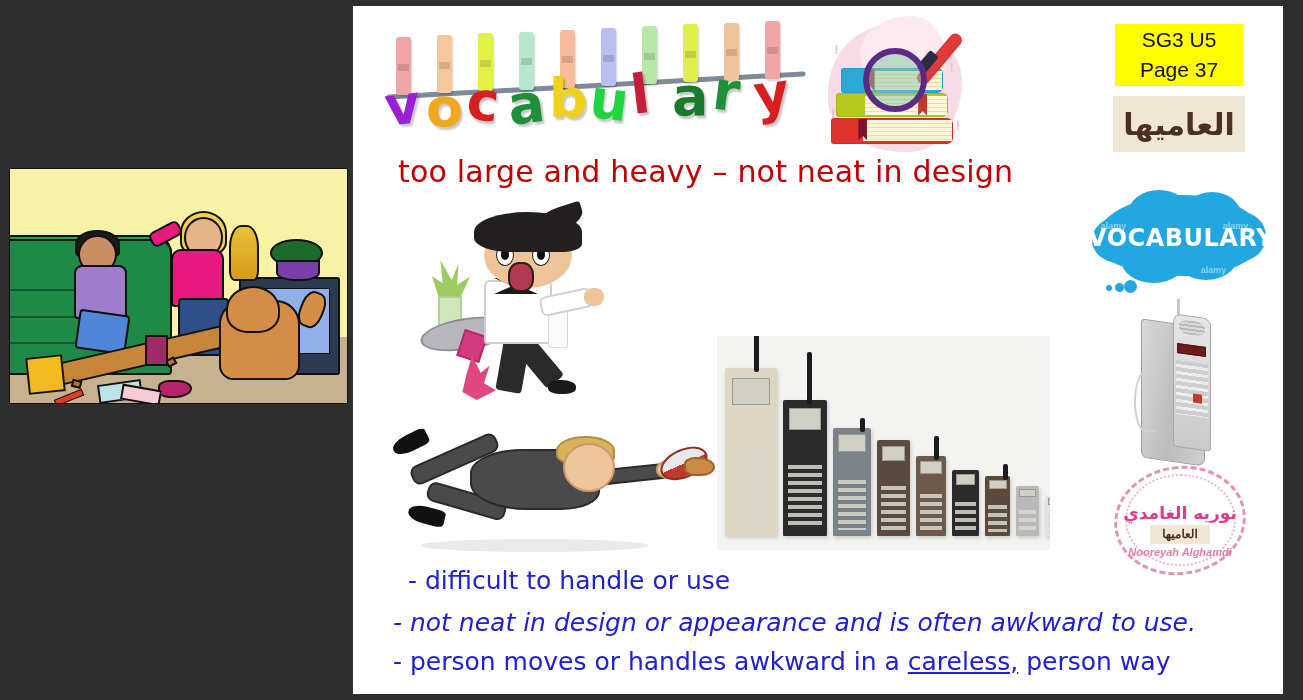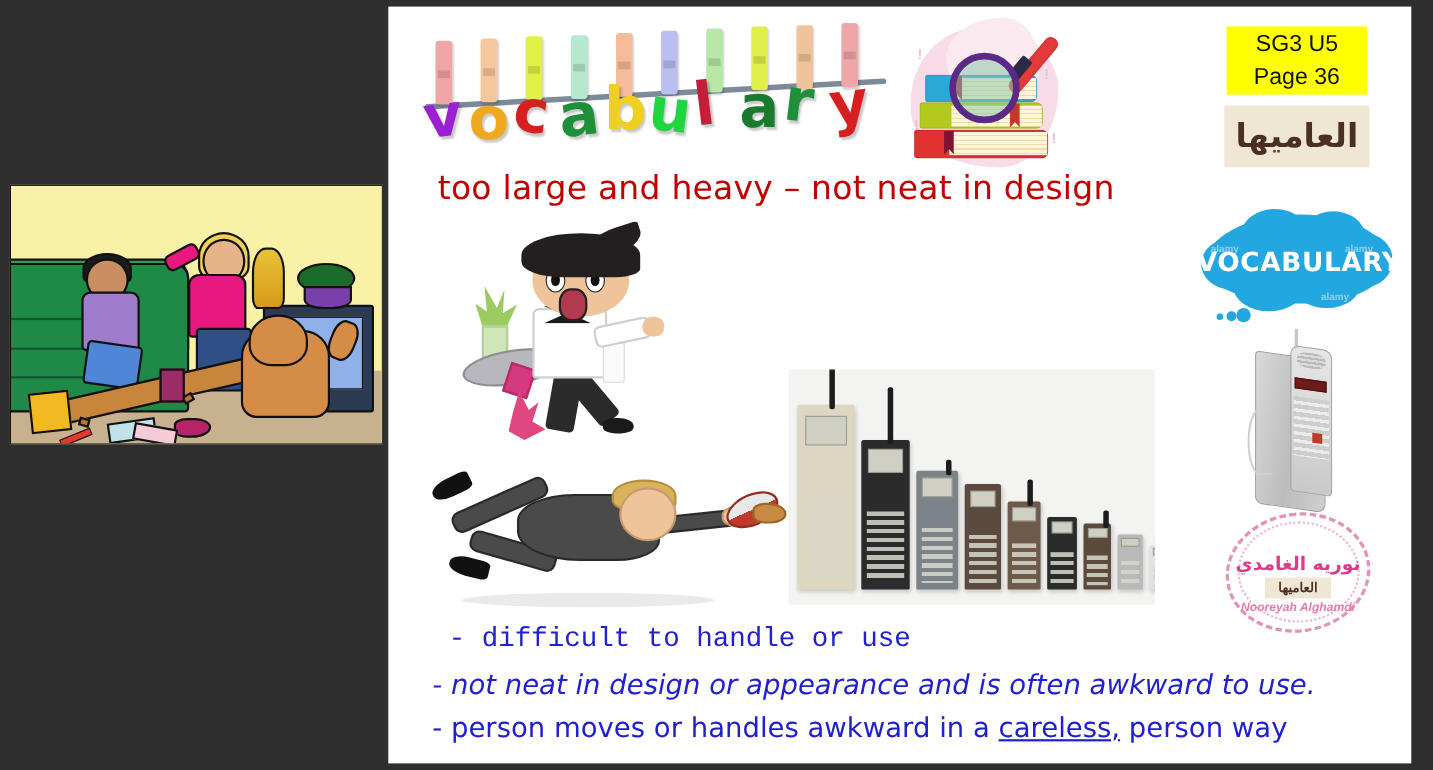--- a/index.html
+++ b/index.html
@@ -323,21 +323,21 @@
   .wreath-en {
     position:absolute; left:0; top:72%; width:100%; text-align:center;
     color:#e87ba8; font-size:11px; font-weight:700; font-style:italic;
   }
 
   
   .blue-line {
     position:absolute; color:#2020d0; font-family:"DejaVu Sans", sans-serif;
     font-size:25px; white-space:nowrap;
   }
-  .bl1 { left:55px; top:560px;font-family:Liberation Mono, monospace; }
+  .bl1 { left:55px; top:560px; }
   .bl2 { left:40px; top:602px;font-style:italic; }
   .bl3 { left:40px; top:641px; }
   .u { text-decoration: underline; }
 </style>
 </head>
 <body>
 
 <div id="stage">
 
   <div class="thumb">
@@ -522,21 +522,21 @@
           </div>
           <div class="ph" style="left: 328px; width: 21px; height: 40px; background: rgb(226, 226, 226); box-shadow: rgba(0, 0, 0, 0.18) 1px 2px 4px;">
             <div class="ph-screen"></div>
             <div class="ph-keys"></div>
           </div>
         </div>
     </div>
 
     <div class="sg3">
       <div>SG3 U5</div>
-      <div>Page 36</div>
+      <div>Page 37</div>
     </div>
 
     <div class="arabic-strip">
       <span>العاميها</span>
     </div>
 
     <div class="cloud">
       <div class="cloud-body"></div>
       <div class="cloud-bump" style="left:2%;top:26%;width:30%;height:42%"></div>
       <div class="cloud-bump" style="left:22%;top:2%;width:34%;height:44%"></div>

